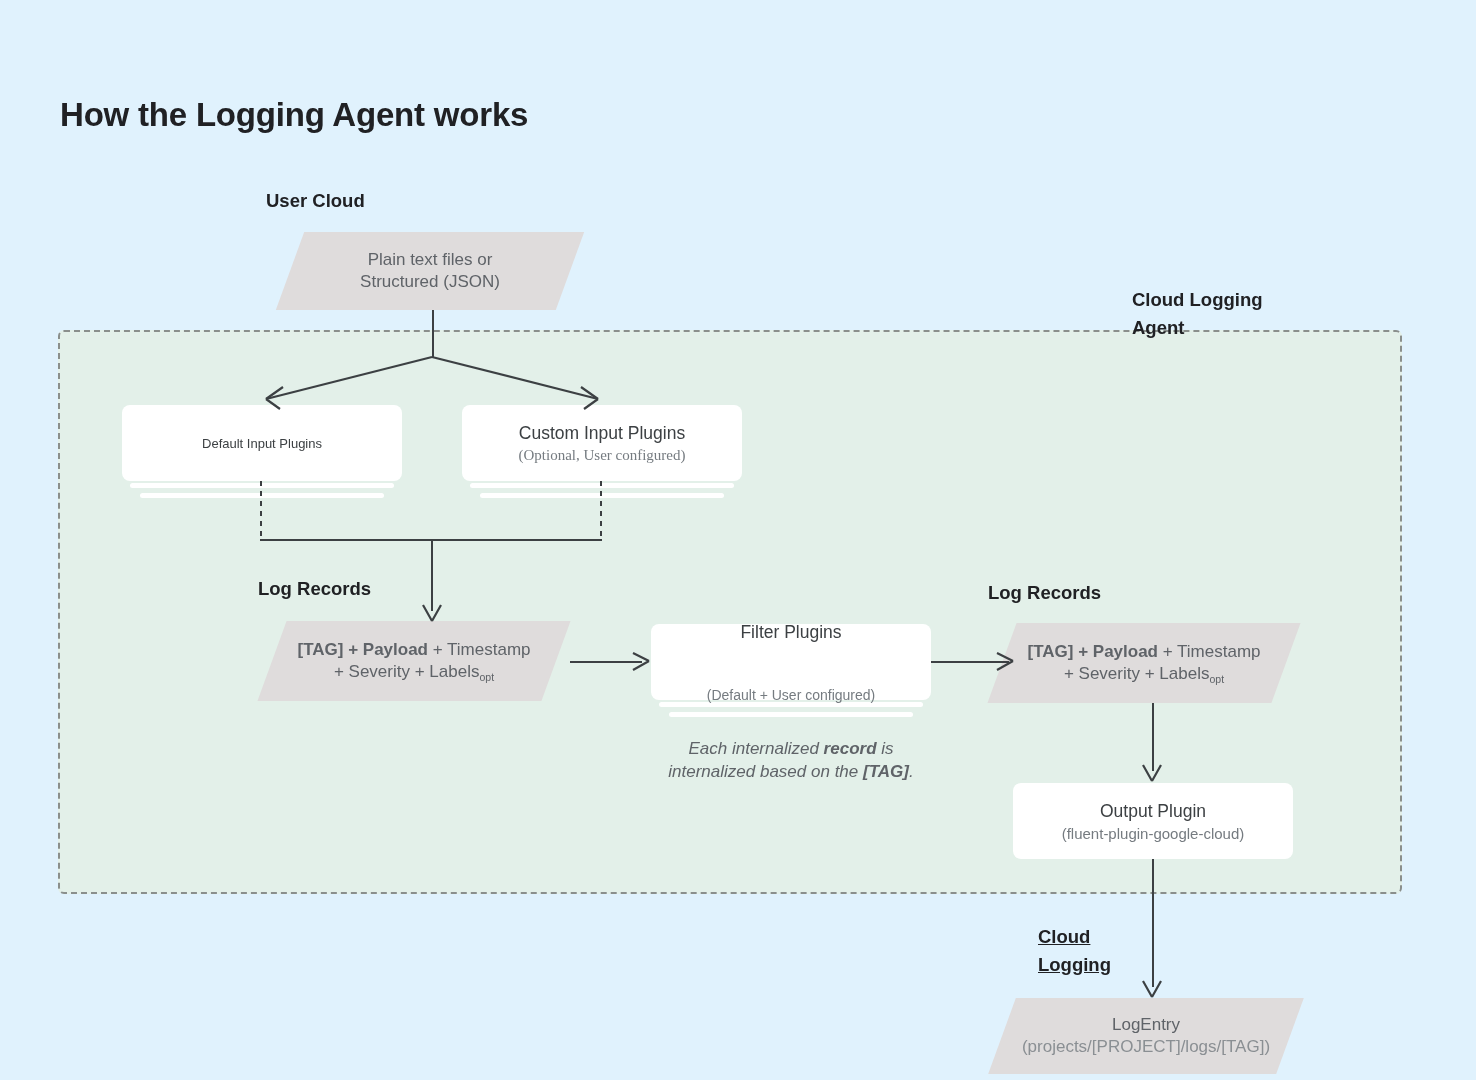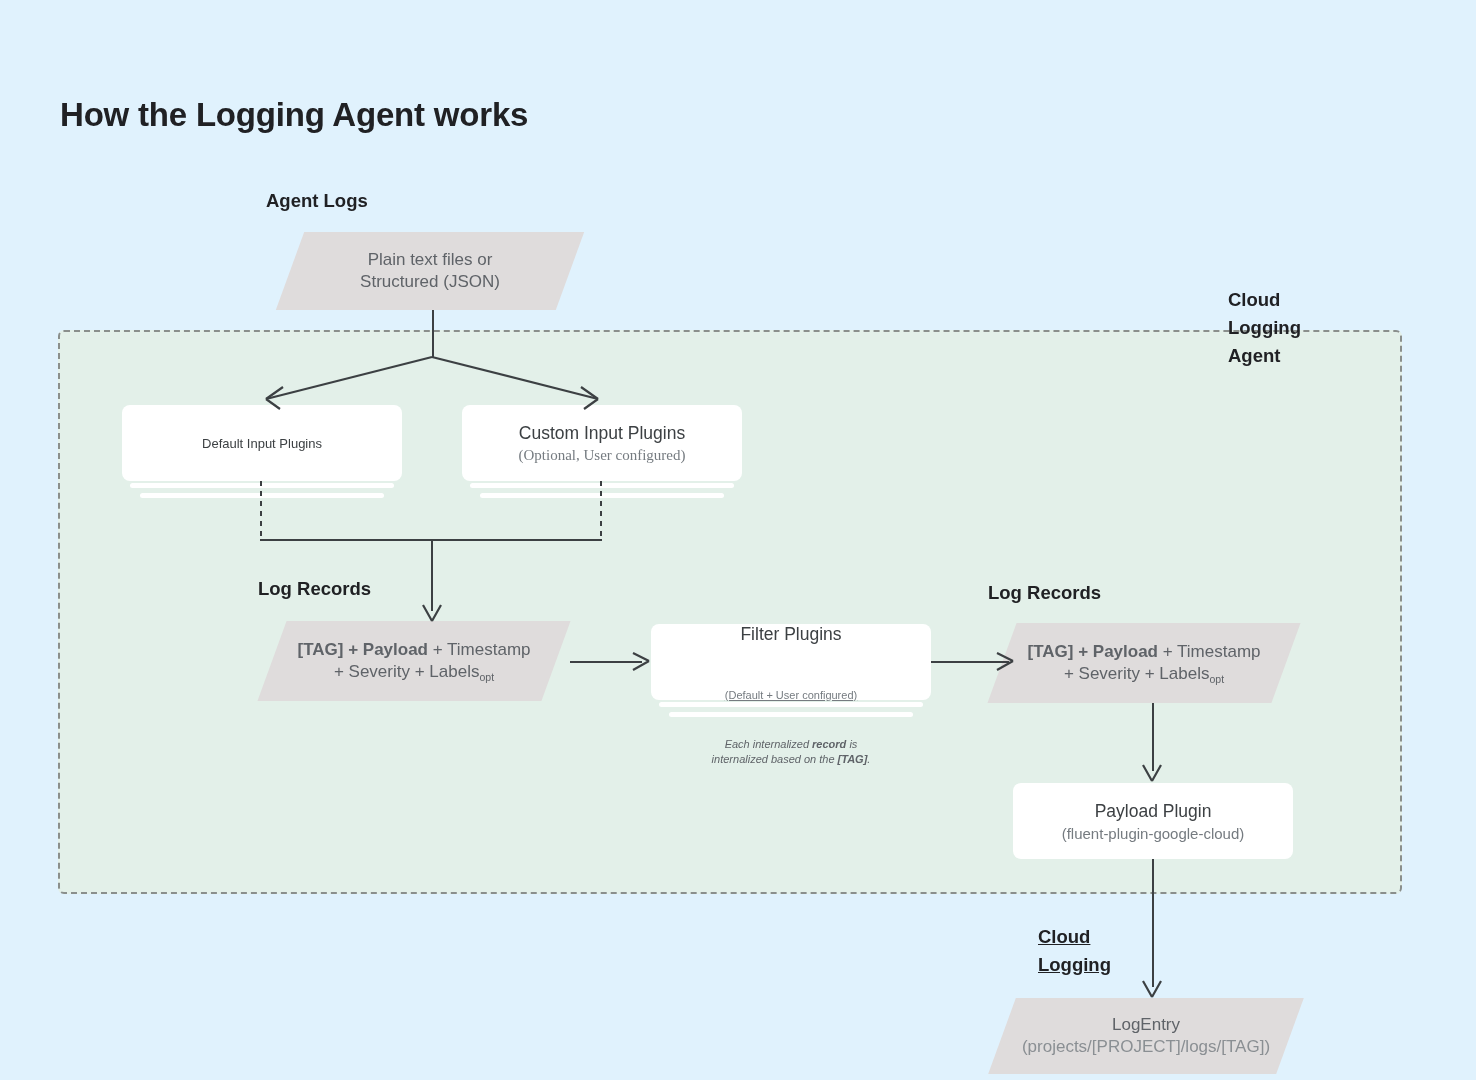--- a/index.html
+++ b/index.html
@@ -61,40 +61,40 @@
 
   
   .vline,.hline{position:absolute;background:#3c4043;}
   .vline{width:2px;}
   .hline{height:2px;}
   .dash-stub{position:absolute;width:2px;
     background:repeating-linear-gradient(to bottom,#3c4043 0 5px,transparent 5px 10px);}
 
   .caption{
     position:absolute;
-    font-style:italic;font-size:11px;color:#5f6368;
+    font-style:italic;font-size:17px;color:#5f6368;
     text-align:center;line-height:1.38;
   }
   .caption b{font-weight:700;}
 
   svg.arrows{position:absolute;left:0;top:0;width:1476px;height:1080px;
     pointer-events:none;overflow:visible;}
   sub{font-size:0.62em;vertical-align:baseline;position:relative;top:0.35em;}
 </style>
 </head>
 <body>
 
 <div id="stage">
 
   <div class="title">How the Logging Agent works</div>
 
   <div class="agent-panel"></div>
 
-  <div class="grouplabel" style="left:266px;top:144px;">Agent Logs</div>
-  <div class="grouplabel" style="left:1228px;top:243px;">Cloud Logging Agent</div>
+  <div class="grouplabel" style="left:266px;top:144px;">User Cloud</div>
+  <div class="grouplabel" style="left:1132px;top:243px;">Cloud Logging Agent</div>
   <div class="grouplabel" style="left:258px;top:532px;">Log Records</div>
   <div class="grouplabel" style="left:988px;top:536px;">Log Records</div>
   <div class="grouplabel" style="left:1038px;top:880px;text-decoration:underline;">Cloud
 Logging</div>
 
   <div class="para" style="left:290px;top:189px;width:280px;height:78px;">
     <div class="para-txt" style="font-size:17px;">
       <div>Plain text files or</div>
       <div>Structured (JSON)</div>
     </div>
@@ -121,41 +121,41 @@
       <div>
         <span>+ Severity + Labels</span><sub>opt</sub>
       </div>
     </div>
   </div>
 
   <div class="stack-l1" style="left:659px;top:659px;width:264px;"></div>
   <div class="stack-l2" style="left:669px;top:669px;width:244px;"></div>
   <div class="card" style="left:651px;top:581px;width:280px;height:76px;gap:41px;">
     <div style="font-size:17.5px;">Filter Plugins</div>
-    <div class="sub" style="font-size:11px;margin-top:3px;text-decoration:underline;">(Default + User configured)</div>
+    <div class="sub" style="font-size:14px;margin-top:3px;">(Default + User configured)</div>
   </div>
 
   <div class="caption" style="left:641px;top:694px;width:300px;">
     <span>Each internalized </span><b>record</b><span> is</span><br>
     <span>internalized based on the </span><b>[TAG]</b><span>.</span>
   </div>
 
   <div class="para" style="left:1002px;top:580px;width:284px;height:80px;">
     <div class="para-txt" style="font-size:17px;">
       <div>
         <b>[TAG] + Payload</b><span> + Timestamp</span>
       </div>
       <div>
         <span>+ Severity + Labels</span><sub>opt</sub>
       </div>
     </div>
   </div>
 
   <div class="card" style="left:1013px;top:740px;width:280px;height:76px;">
-    <div style="font-size:17.5px;">Payload Plugin</div>
+    <div style="font-size:17.5px;">Output Plugin</div>
     <div class="sub" style="font-size:15px;margin-top:3px;text-align:right;">(fluent-plugin-google-cloud)</div>
   </div>
 
   <div class="para" style="left:1002px;top:955px;width:288px;height:76px;">
     <div class="para-txt" style="font-size:17px;">
       <div>LogEntry</div>
       <div style="color:#8a8f93;">(projects/[PROJECT]/logs/[TAG])</div>
     </div>
   </div>
 

